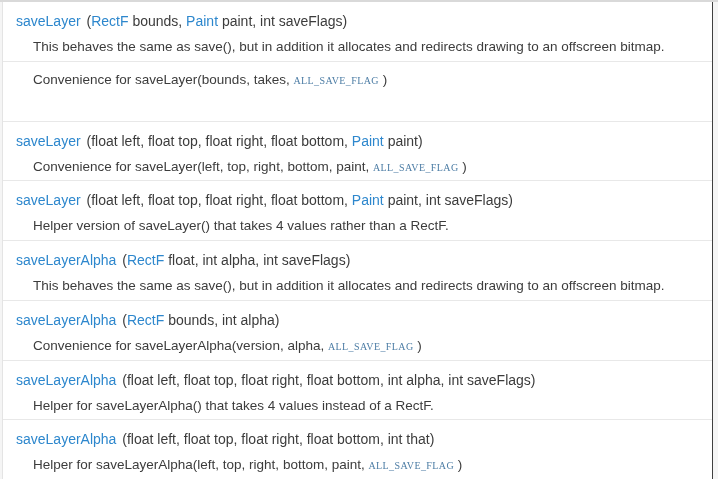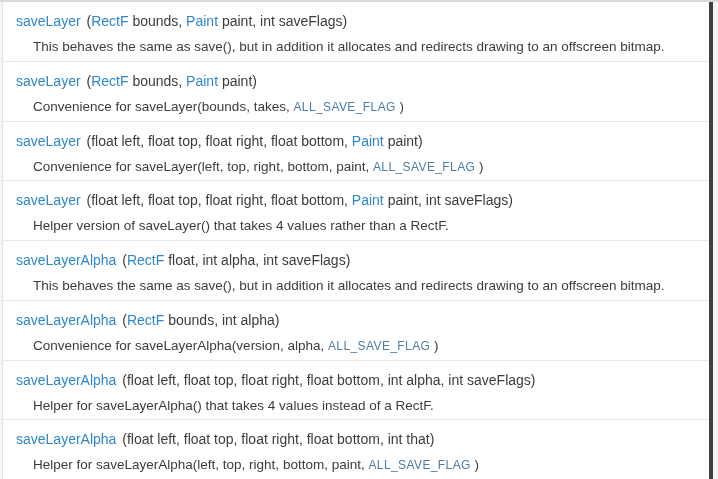--- a/index.html
+++ b/index.html
@@ -12,21 +12,21 @@
     box-sizing: border-box;
     font-family: "Liberation Sans", sans-serif;
   }
   .method-table {
     margin-left: 2px;
     width: 711px;
     height: 477px;
     box-sizing: border-box;
     background: #ffffff;
     border-left: 1px solid #e4e4e4;
-    border-right: 4px solid #404040;
+    border-right: 1px solid #404040;
     display: flex;
     flex-direction: column;
   }
   .method-row {
     flex: 1 1 0;
     box-sizing: border-box;
     border-bottom: 1px solid #e8e8e8;
     overflow: hidden;
   }
   .method-row:last-child { border-bottom: none; }
@@ -46,41 +46,38 @@
   .tok-link { color: #2d87cd; cursor: pointer; }
   .tok-plain { color: #3c3c3c; }
   .desc {
     padding: 10px 14px 0 30px;
     font-size: 13.5px;
     line-height: 16px;
     color: #3f3f3f;
     white-space: nowrap;
   }
   .tok-code {
-    font-family: Liberation Sans, sans-serif;
-    font-size: 12px;
+    font-family: Liberation Serif, serif;
+    font-size: 10px;
     letter-spacing: 0.4px;
     color: #4d7da5;
     cursor: pointer;
   }
 </style>
 </head>
 <body>
 
 <div class="method-table" id="table-root">
     <div class="method-row">
     <div class="sig">
       <span class="method-name">saveLayer</span>
     <span class="tok-plain">(</span><span class="tok-link">RectF</span><span class="tok-plain"> bounds, </span><span class="tok-link">Paint</span><span class="tok-plain"> paint, int saveFlags)</span></div>
     <div class="desc"><span class="tok-plain">This behaves the same as save(), but in addition it allocates and redirects drawing to an offscreen bitmap.</span></div>
   </div>
     <div class="method-row">
-    <div class="sig">
-      <span class="method-name">saveLayer</span>
-    <span class="tok-plain">(</span><span class="tok-link">RectF</span><span class="tok-plain"> bounds, </span><span class="tok-link">Paint</span><span class="tok-plain"> paint)</span></div>
     <div class="desc"><span class="tok-plain">Convenience for saveLayer(bounds, takes, </span><span class="tok-code">ALL_SAVE_FLAG</span><span class="tok-plain"> )</span></div>
   </div>
     <div class="method-row">
     <div class="sig">
       <span class="method-name">saveLayer</span>
     <span class="tok-plain">(float left, float top, float right, float bottom, </span><span class="tok-link">Paint</span><span class="tok-plain"> paint)</span></div>
     <div class="desc"><span class="tok-plain">Convenience for saveLayer(left, top, right, bottom, paint, </span><span class="tok-code">ALL_SAVE_FLAG</span><span class="tok-plain"> )</span></div>
   </div>
     <div class="method-row">
     <div class="sig">

